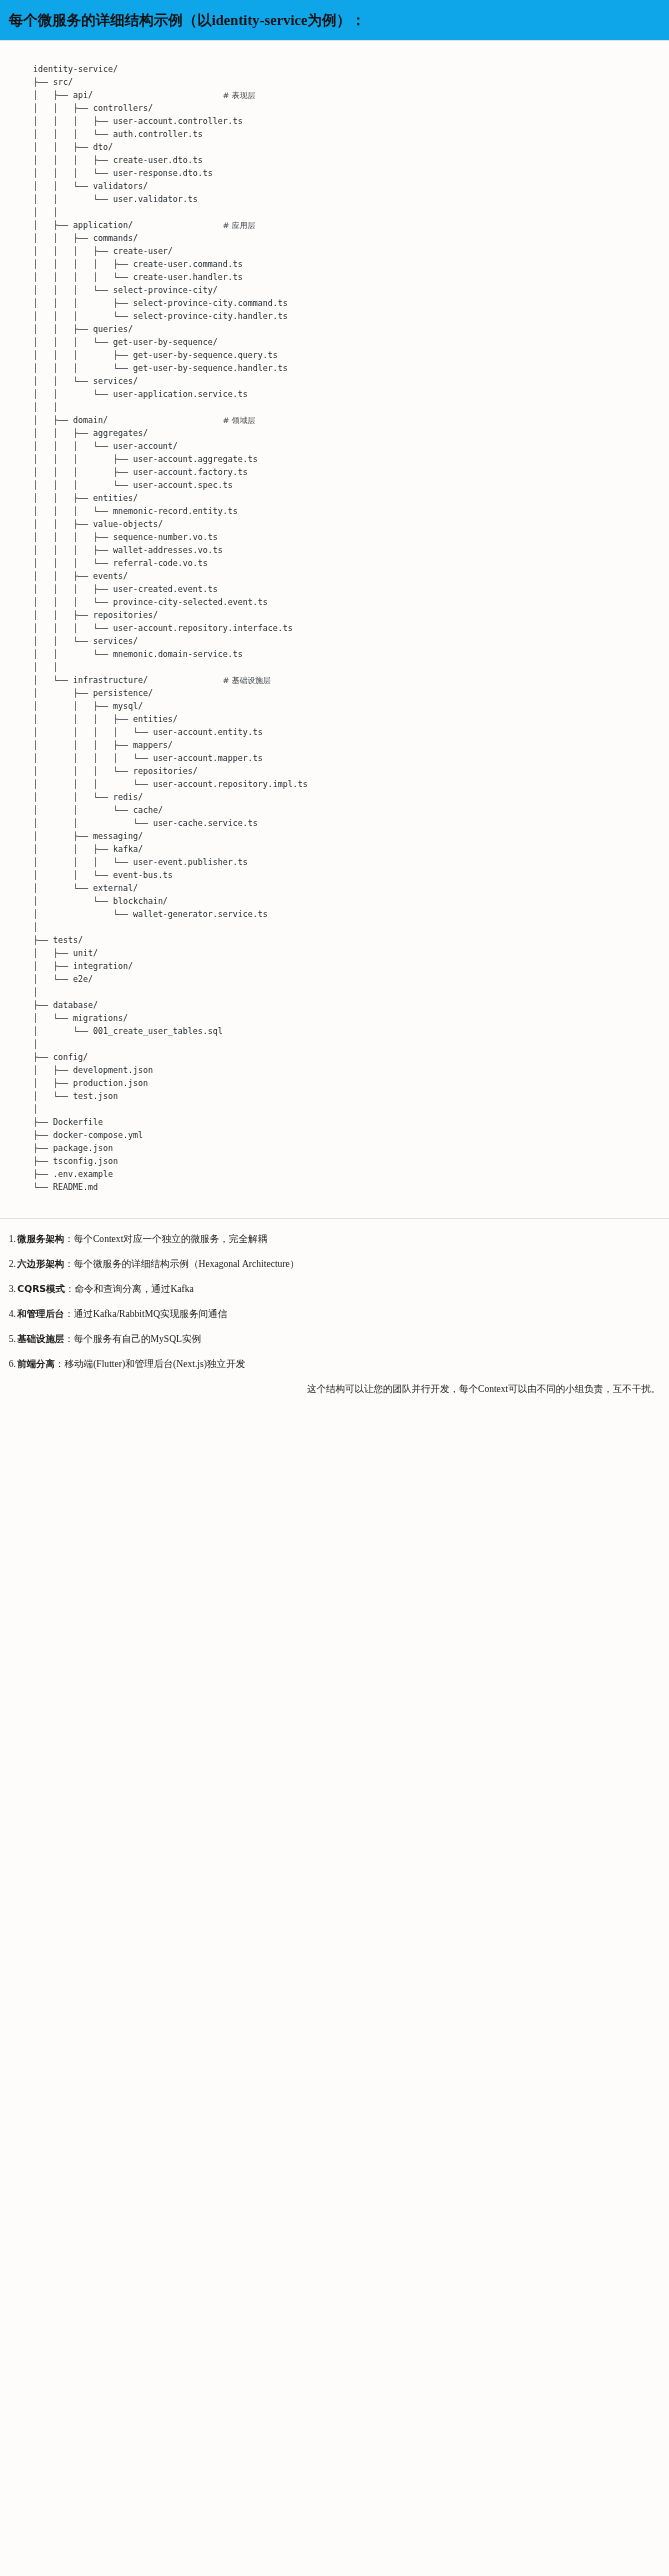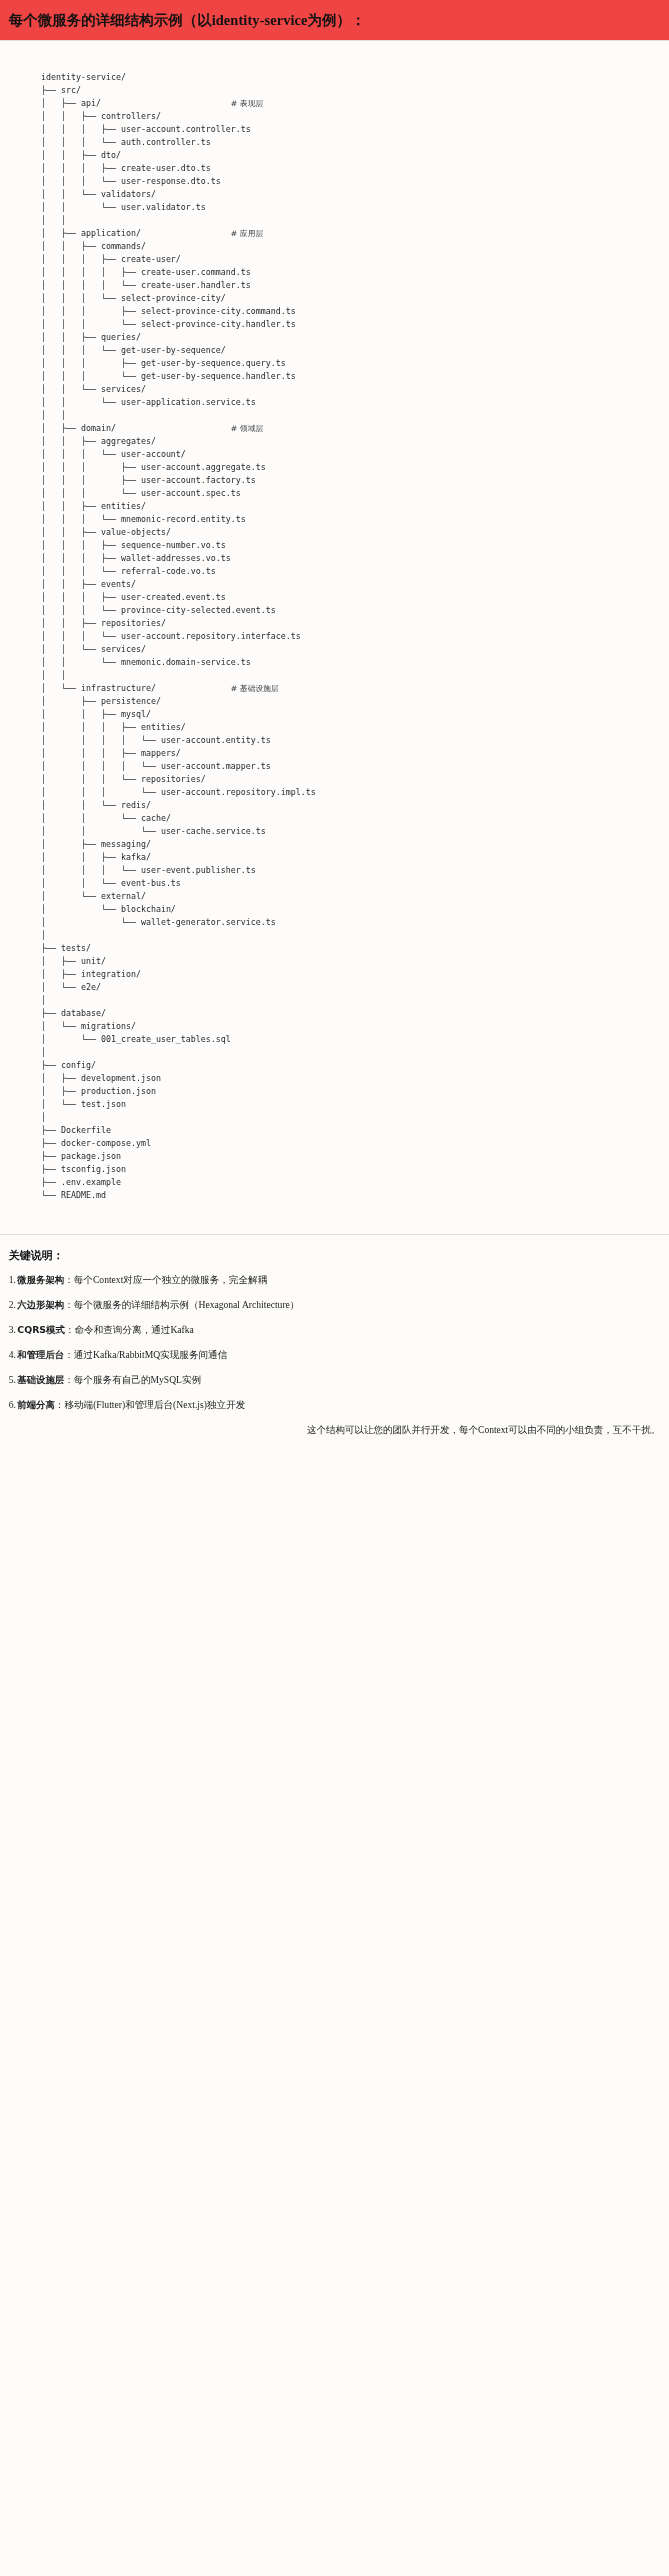--- a/index.html
+++ b/index.html
@@ -10,42 +10,42 @@
   }
   body {
     width: 669px;
     font-family: "Liberation Serif", "DejaVu Serif", serif;
     color: #1b1b1b;
     -webkit-font-smoothing: antialiased;
   }
 
   
   .header-band {
-    background: #ef4444;
+    background: #0ea5e9;
     border-bottom: 0.6px solid #e2e0da;
     padding: 11.3px 8.8px 10px 8.8px;
   }
   .page-title {
     margin: 0;
     font-size: 14.4px;
     font-weight: bold;
     letter-spacing: 0.1px;
     line-height: 1.3;
     color: #121212;
     font-family: "Liberation Serif", "DejaVu Serif", serif;
   }
 
   
   .code-band {
     background: #fdfcfa;
     border-bottom: 0.6px solid #e2e0da;
     padding: 13.8px 0 16.3px 0;
   }
   pre.tree {
-    margin: 16px;
+    margin: 8px;
     padding: 0 25px;
     font-family: "DejaVu Sans Mono", "Liberation Mono", monospace;
     font-size: 8.3px;
     line-height: 13px;
     color: #24292e;
     white-space: pre;
     overflow: visible;
     letter-spacing: 0px;
   }
   pre.tree .cmt {
@@ -191,21 +191,20 @@
 <span><span>│</span></span>
 <span><span>├── Dockerfile</span></span>
 <span><span>├── docker-compose.yml</span></span>
 <span><span>├── package.json</span></span>
 <span><span>├── tsconfig.json</span></span>
 <span><span>├── .env.example</span></span>
 <span><span>└── README.md</span></span></pre>
 </div>
 
 <div class="notes-band">
-  <h2 class="notes-title">关键说明：</h2>
   <ol class="notes-list">
       <li><span class="nl">微服务架构</span><span class="nsep">：</span><span class="nd">每个Context对应一个独立的微服务，完全解耦</span></li>
       <li><span class="nl">六边形架构</span><span class="nsep">：</span><span class="nd">每个微服务的详细结构示例（Hexagonal Architecture）</span></li>
       <li><span class="nl">CQRS模式</span><span class="nsep">：</span><span class="nd">命令和查询分离，通过Kafka</span></li>
       <li><span class="nl">和管理后台</span><span class="nsep">：</span><span class="nd">通过Kafka/RabbitMQ实现服务间通信</span></li>
       <li><span class="nl">基础设施层</span><span class="nsep">：</span><span class="nd">每个服务有自己的MySQL实例</span></li>
       <li><span class="nl">前端分离</span><span class="nsep">：</span><span class="nd">移动端(Flutter)和管理后台(Next.js)独立开发</span></li>
     </ol>
   <p class="closing">这个结构可以让您的团队并行开发，每个Context可以由不同的小组负责，互不干扰。</p>
 </div>

